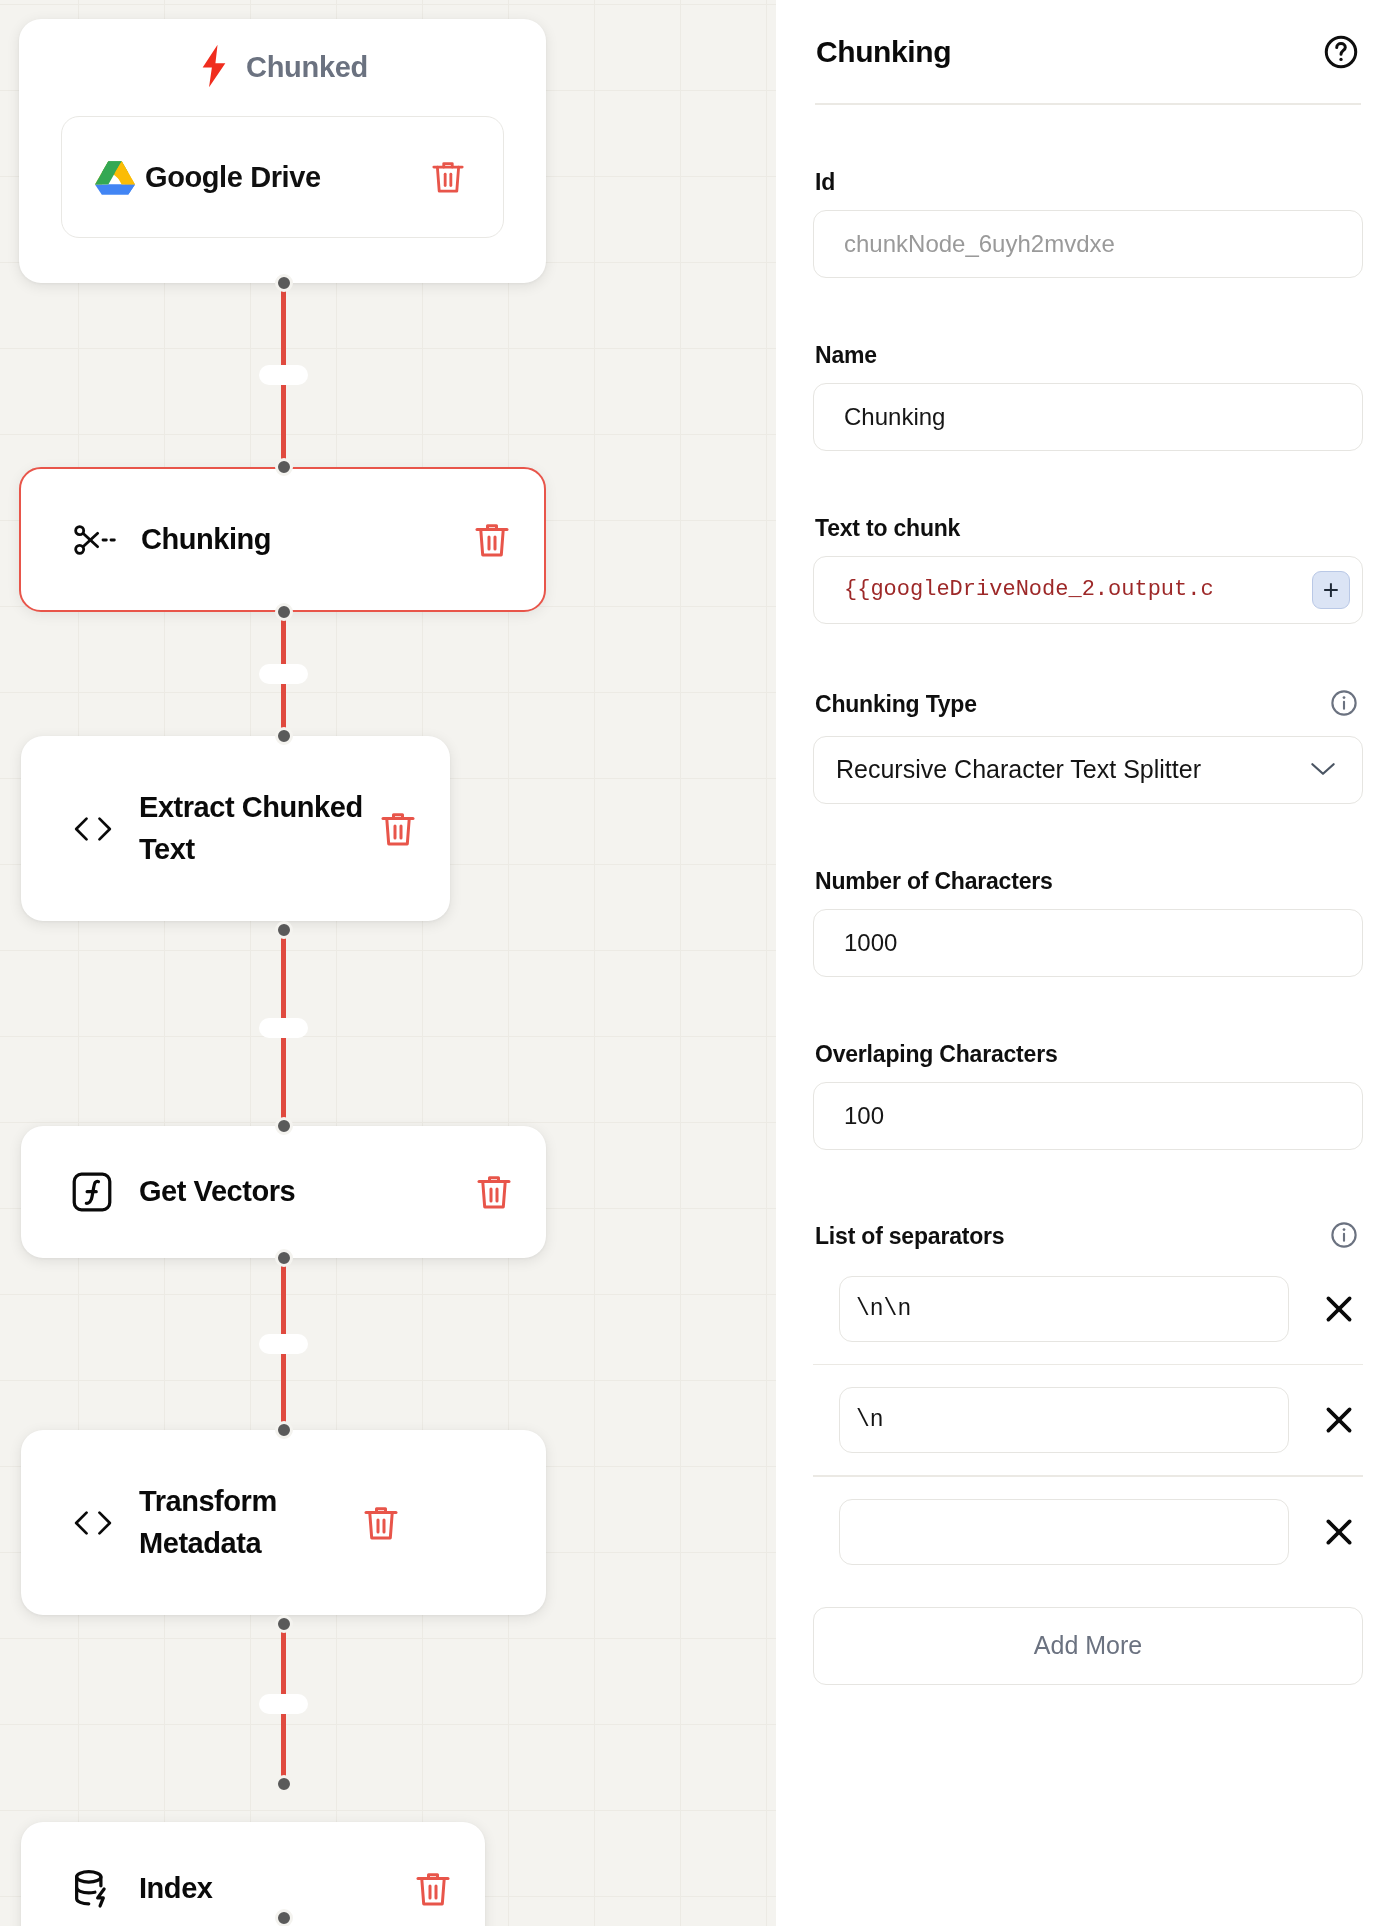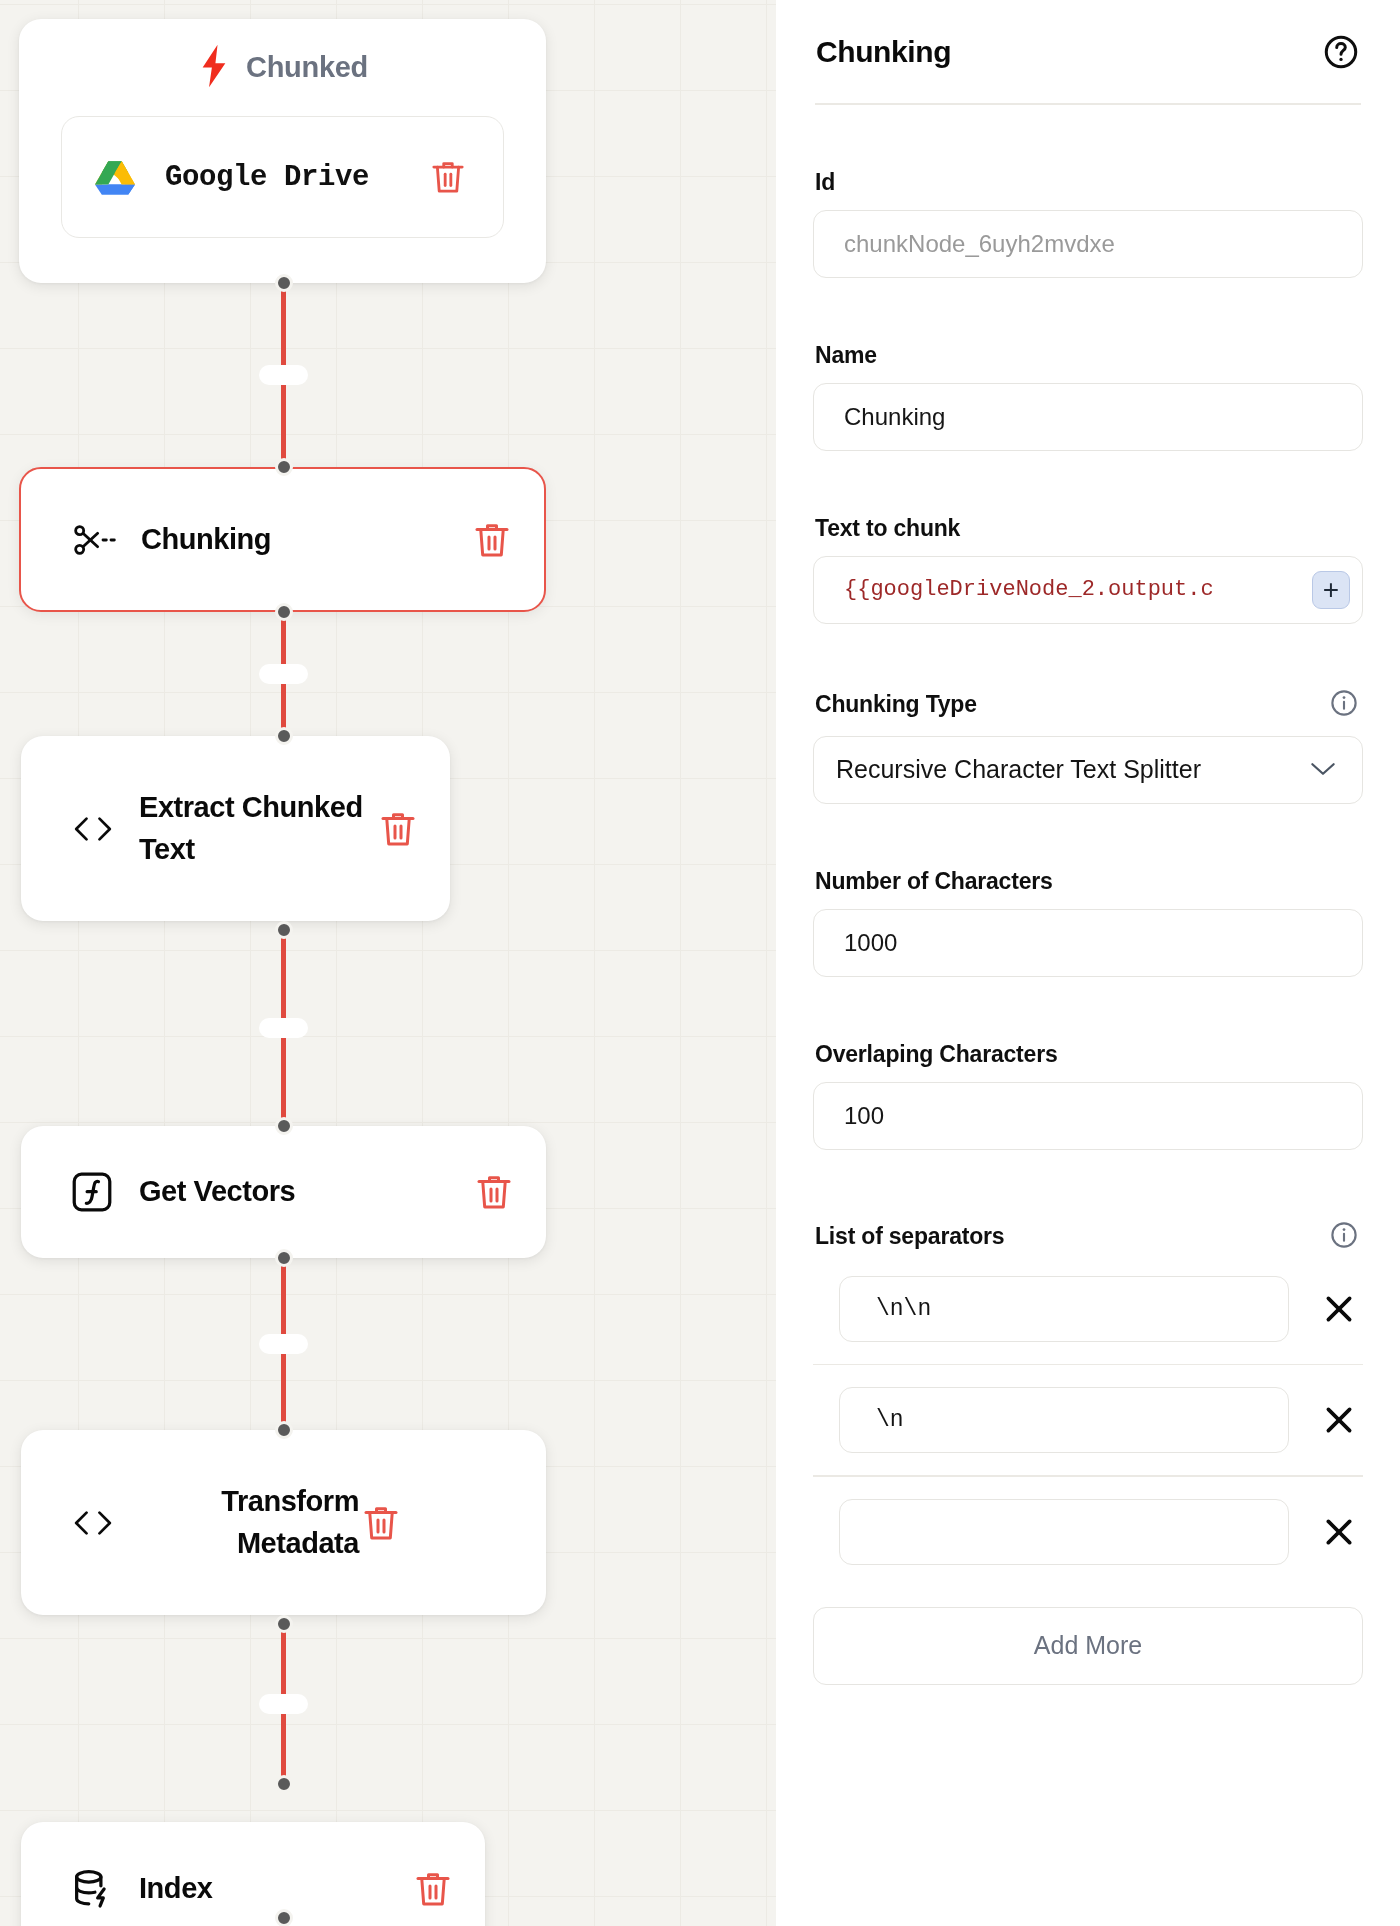--- a/index.html
+++ b/index.html
@@ -51,21 +51,21 @@
   .bolt { display: block; }
   .inner-card {
     margin: 0 42px; height: 122px;
     border: 1.5px solid #e9e8e4; border-radius: 18px;
     background: #fff;
     display: flex; align-items: center; padding: 0 33px;
   }
   .inner-card .ico { width: 42px; display:flex; align-items:center; }
   .inner-card .nm {
     flex: 1; font-size: 29px; font-weight: 700; color: #101010;
-    margin-left: 28px; letter-spacing: -0.4px; font-family: Liberation Mono, monospace;
+    margin-left: 8px; letter-spacing: -0.4px;
   }
 
   
   .node-row {
     display: flex; align-items: center;
     padding: 0 30px 0 52px; height: 100%;
   }
   .node-icon { width: 46px; flex: 0 0 46px; display: flex; align-items: center; justify-content: flex-start; }
   .node-title {
     flex: 1; margin-left: 22px;
@@ -133,21 +133,21 @@
     display: flex; align-items: center; justify-content: space-between;
     padding: 0 26px 0 22px; font-size: 25px; color: #141414; cursor: pointer;
   }
 
   .sep-row {
     display: flex; align-items: center; gap: 26px;
     padding: 22px 0 22px 26px;
   }
   .sep-input {
     flex: 1; height: 66px; border: 1.5px solid #e6e5e1; border-radius: 13px;
-    background: #fff; display: flex; align-items: center; padding: 0 36px;
+    background: #fff; display: flex; align-items: center; padding: 0 16px;
     font-family: "Liberation Mono", "DejaVu Sans Mono", monospace;
     font-size: 23px; color: #141414;
   }
   .x-btn { width: 48px; display:flex; align-items:center; justify-content:center; cursor: pointer; }
   .sep-divider { height: 1.5px; background: #ebe9e4; }
 
   .add-more {
     margin-top: 20px; height: 78px; border: 1.5px solid #e6e5e1;
     border-radius: 13px; background: #fff;
     display: flex; align-items: center; justify-content: center;
@@ -289,21 +289,21 @@
               <path d="M9 6 V3.5 H15 V6"></path>
             <path d="M4.5 6 L5.8 23 H18.2 L19.5 6"></path>
             <path d="M10 11 V19"></path>
               <path d="M14 11 V19"></path>
           </svg>
         </span>
       </div>
     </div>
 
     <div class="node" style="top:1430px;left:21px;width:525px;height:185px;">
-      <div class="node-row" style="padding-left:50px;text-align:right;">
+      <div class="node-row" style="padding-left:50px;">
         <span class="node-icon">
           <svg width="44" height="30" viewBox="0 0 34 22" fill="none" stroke="#0a0a0a" stroke-width="2.1" stroke-linecap="round" stroke-linejoin="round">
             <path d="M12 3 L4 11 L12 19"></path>
               <path d="M22 3 L30 11 L22 19"></path>
           </svg>
         </span>
         <span class="node-title" style="max-width:220px;">Transform Metadata</span>
         <span class="trash">
           <svg width="36" height="40" viewBox="0 0 24 26" fill="none" stroke="#e8554a" stroke-width="2" stroke-linecap="round" stroke-linejoin="round">
             <path d="M2 6 H22"></path>

